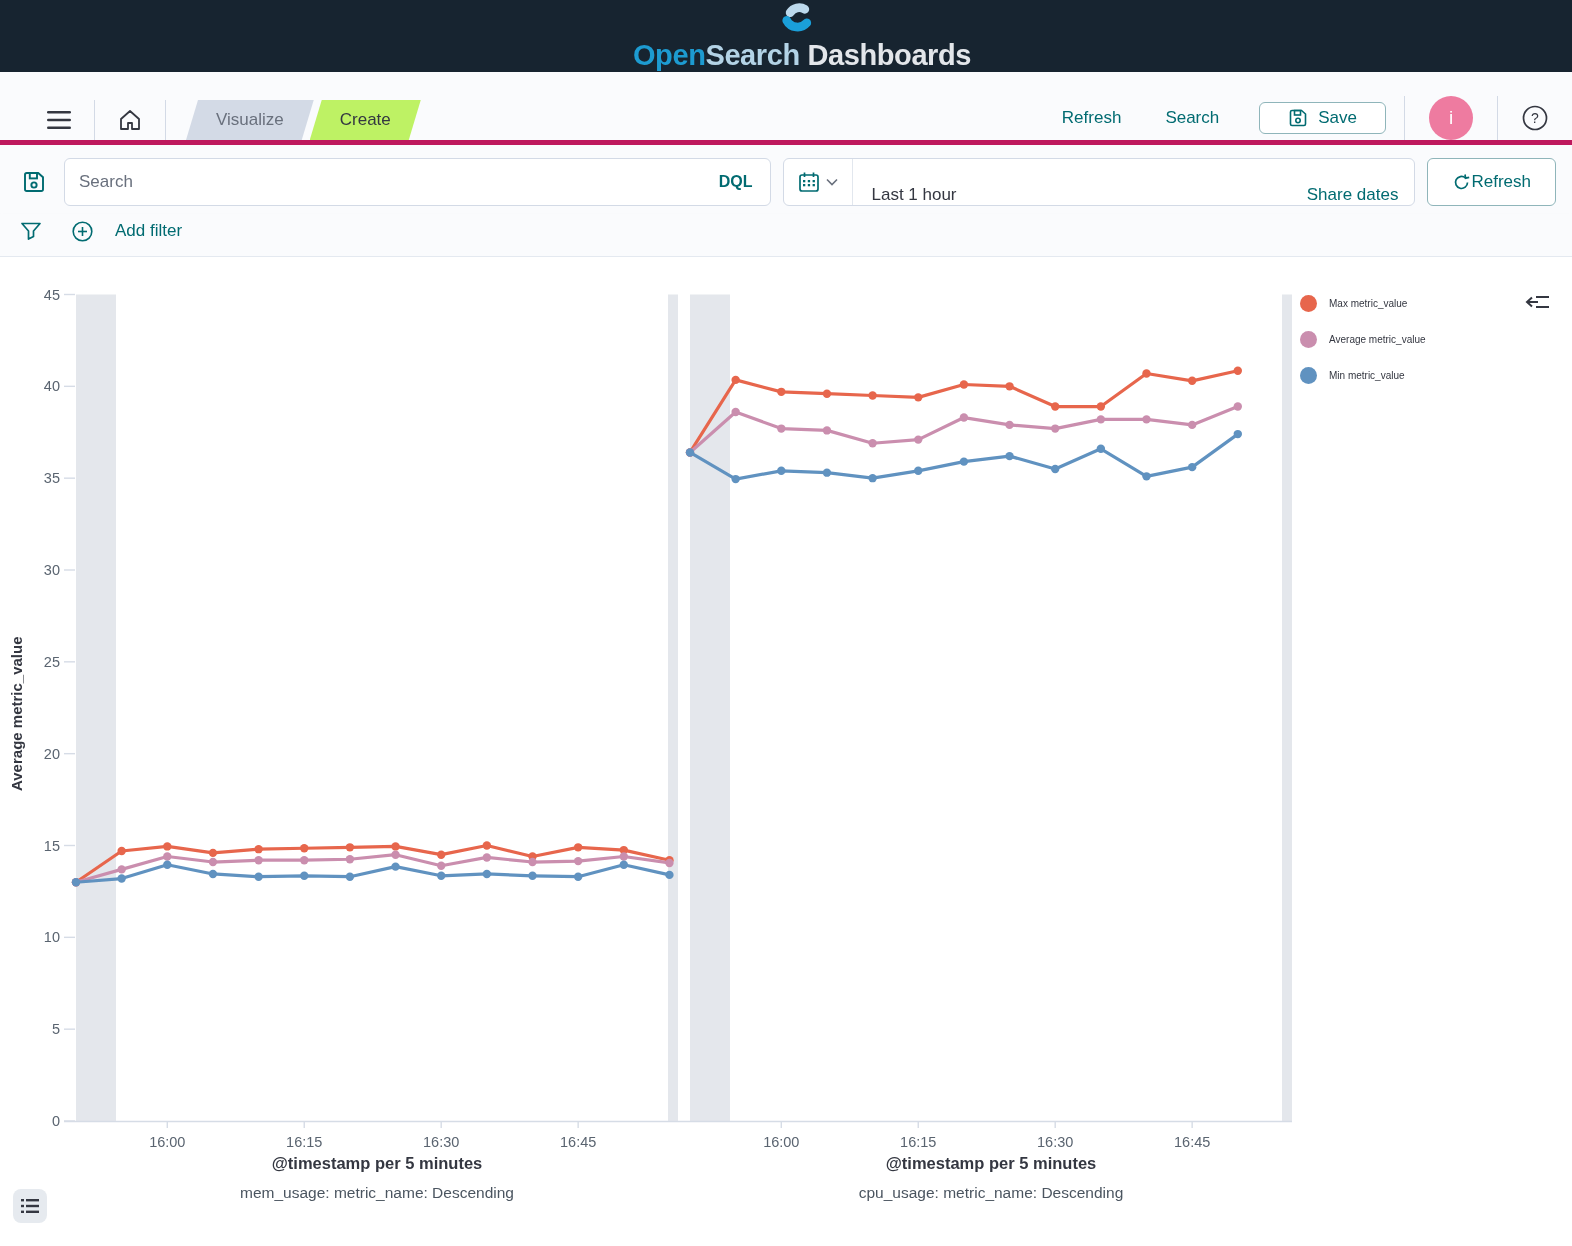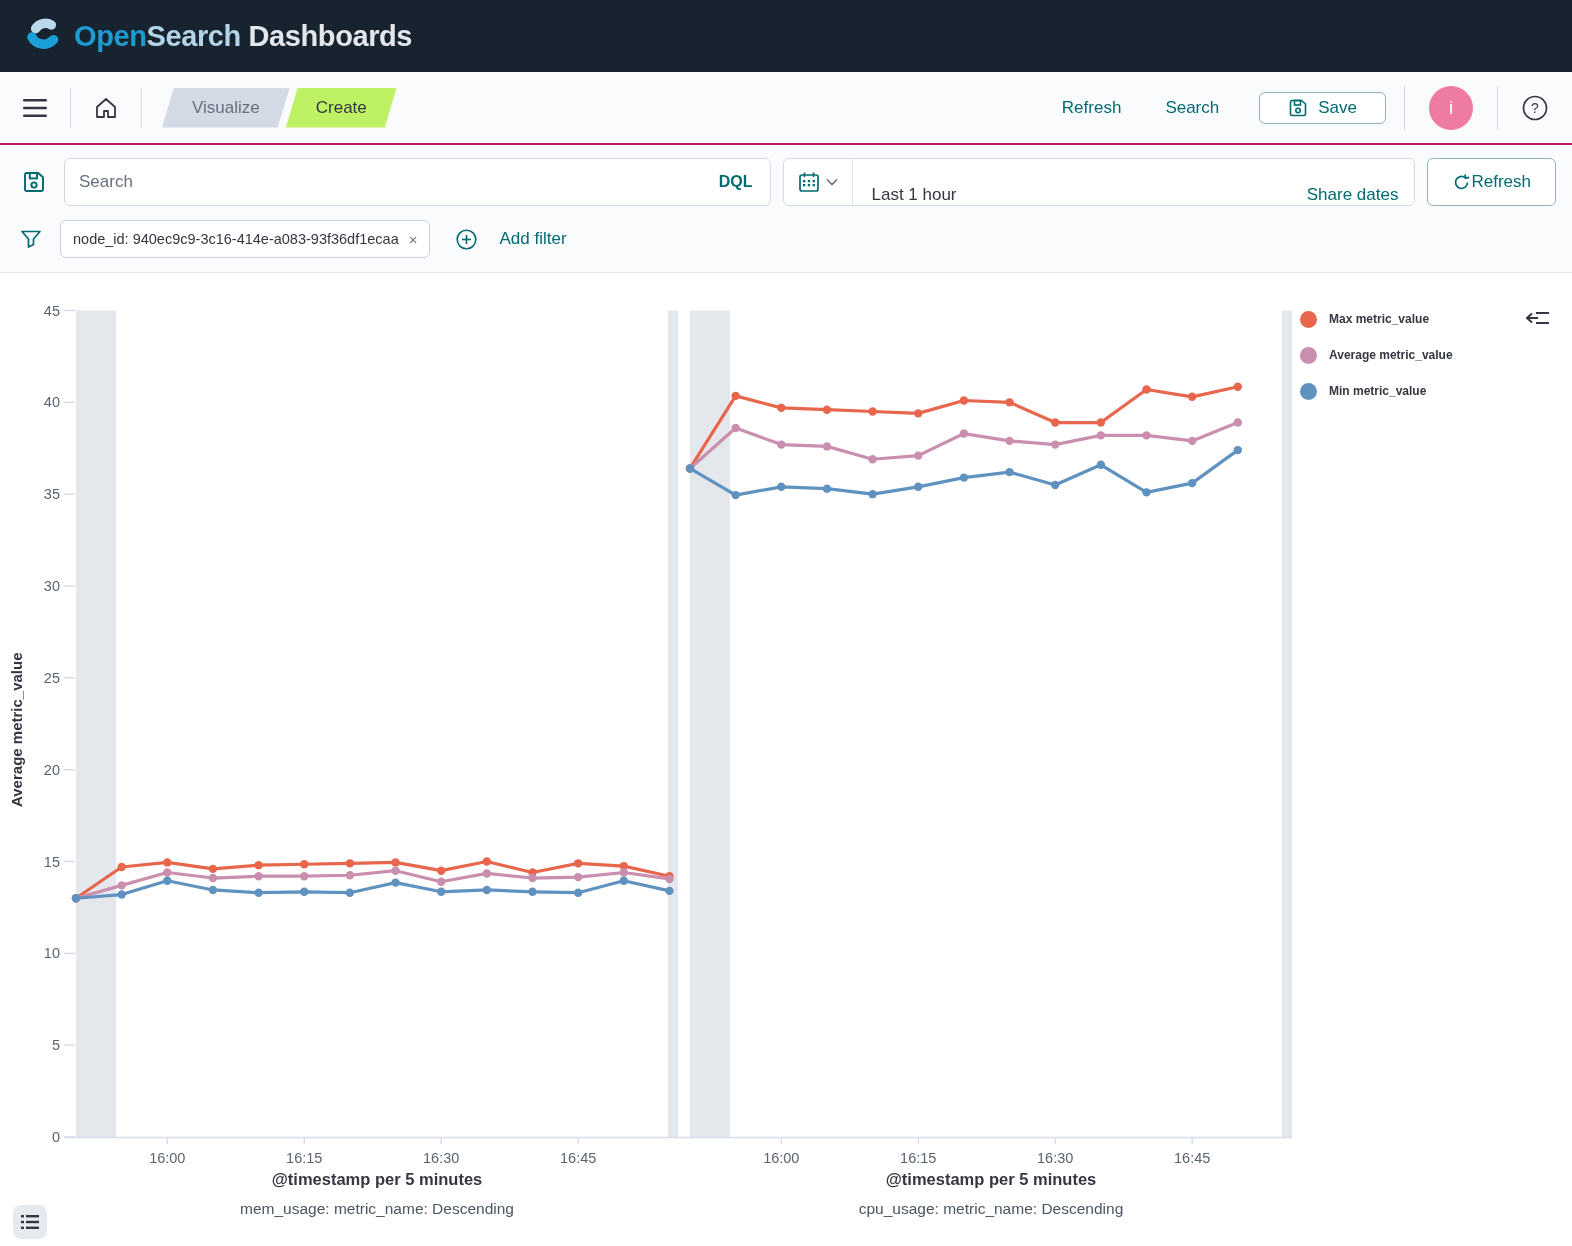--- a/index.html
+++ b/index.html
@@ -1,28 +1,28 @@
 <!DOCTYPE html>
 <html><head>
 <meta charset="utf-8">
 <style>
   * { margin:0; padding:0; box-sizing:border-box; }
   html,body { width:1572px; height:1246px; overflow:hidden; background:#fff;
     font-family:"Liberation Sans", sans-serif; color:#343741; }
 
   
-  .topbar { height:72px; background:#172430; display:flex; align-items:center; padding-left:22px; }
+  .topbar { height:72px; background:#172430; display:flex; align-items:center; padding-left:22px;flex-direction:column; }
   .brand { font-size:29px; font-weight:700; letter-spacing:-0.4px; margin-left:10px; white-space:pre; }
   .brand .b-open { color:#1d9bd1; }
   .brand .b-search { color:#b3d3e6; }
   .brand .b-rest { color:#e3e6ea; }
 
   
-  .navbar { height:73px; background:#fafbfd; border-bottom:2px solid #be185d;
-    display:flex; align-items:center; }
+  .navbar { height:73px; background:#fafbfd; border-bottom:5px solid #be185d;
+    display:flex; align-items:flex-end;padding-left:24px; }
   .nav-left, .nav-right { display:flex; align-items:center; }
   .nav-left { flex:1; }
   .nav-sep { width:1px; background:#d3dae6; align-self:stretch; }
   .icon-btn { background:none; border:none; cursor:pointer; display:flex; align-items:center; justify-content:center; }
   .hamburger-btn { width:70px; align-self:stretch; }
   .home-btn { width:70px; align-self:stretch; }
   .crumbs { display:flex; align-items:center; margin-left:20px; }
   .crumb { height:40px; display:flex; align-items:center; justify-content:center;
     font-size:17px; padding:0 30px; }
   .crumb.gray { background:#d3dae6; color:#69707d;
@@ -66,21 +66,21 @@
   .content { position:relative; background:#fff; height:978px; }
   .y-axis-title { position:absolute; left:8px; top:344px; width:20px; height:190px;
     writing-mode:vertical-rl; transform:rotate(180deg); font-weight:700; font-size:15px; color:#343741;
     white-space:nowrap; }
   .chart-svg { position:absolute; top:32px; }
   #chart0 { left:30px; }
   #chart1 { left:644px; }
   .legend { position:absolute; left:1300px; top:28px; }
   .legend-item { display:flex; align-items:center; gap:12px; height:36px; cursor:pointer; }
   .legend-dot { width:17px; height:17px; border-radius:50%; flex:none; }
-  .legend-label { font-size:12px; color:#343741;font-weight:bold; }
+  .legend-label { font-size:10px; color:#343741; }
   .legend-collapse { position:absolute; left:1524px; top:32px; background:none; border:none; cursor:pointer; }
   .list-btn { position:absolute; left:13px; top:932px; width:34px; height:34px; border-radius:8px;
     background:#e6eaef; border:none; display:flex; align-items:center; justify-content:center; cursor:pointer; }
   svg text { font-family:"Liberation Sans", sans-serif; }
 </style>
 </head>
 <body>
 
 <header class="topbar">
   <svg width="42" height="42" viewBox="0 0 40 40">
@@ -177,24 +177,20 @@
     <span>Refresh</span>
   </button>
 </div>
 
 <div class="filterbar">
   <button class="icon-btn" style="width:30px;">
     <svg width="22" height="22" viewBox="0 0 22 22" fill="none">
       <path d="M2 3.5 H20 L13.5 11 V16.5 L8.5 19 V11 Z" stroke="#016b71" stroke-width="1.7" stroke-linejoin="round"></path>
     </svg>
   </button>
-  <div class="filter-pill">
-    <span>node_id: 940ec9c9-3c16-414e-a083-93f36df1ecaa</span>
-    <button class="pill-x">×</button>
-  </div>
   <button class="add-filter">
     <svg width="21" height="21" viewBox="0 0 21 21" fill="none">
       <circle cx="10.5" cy="10.5" r="9.3" stroke="#016b71" stroke-width="1.6"></circle>
       <line x1="10.5" y1="6" x2="10.5" y2="15" stroke="#016b71" stroke-width="1.6"></line>
       <line x1="6" y1="10.5" x2="15" y2="10.5" stroke="#016b71" stroke-width="1.6"></line>
     </svg>
     <span>Add filter</span>
   </button>
 </div>
 

